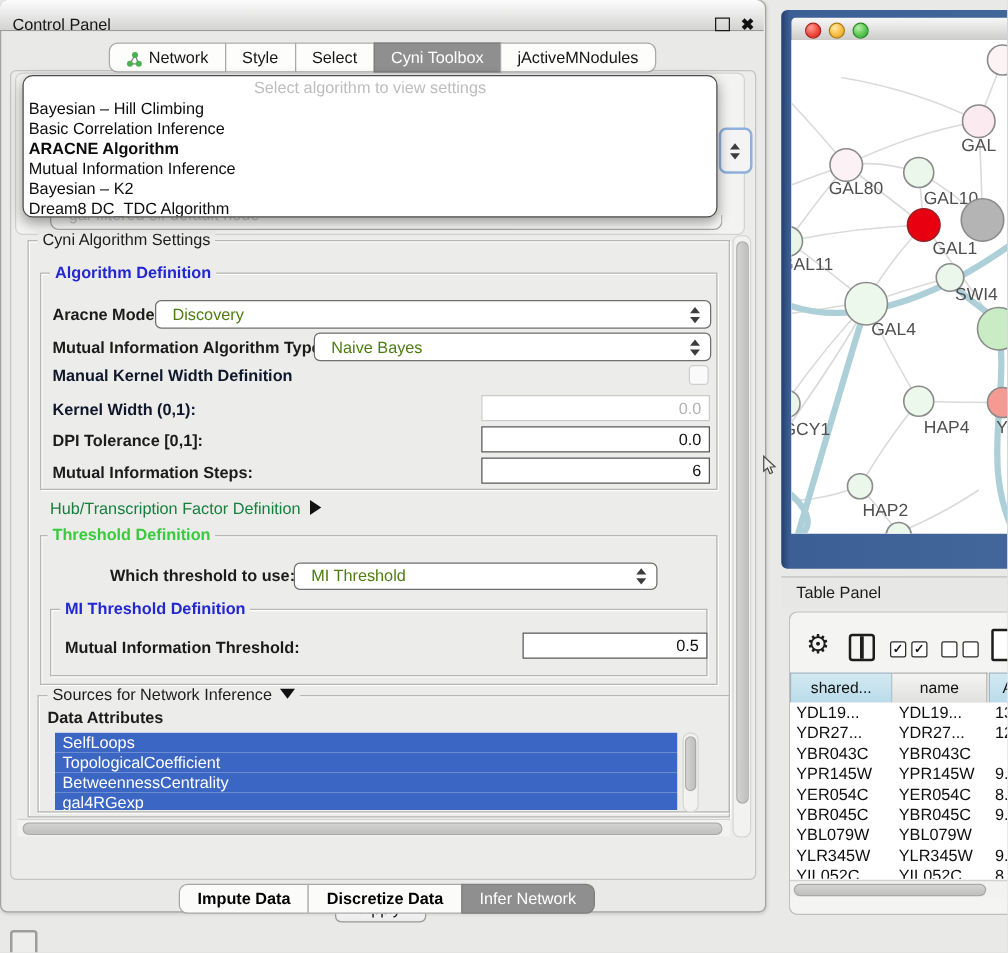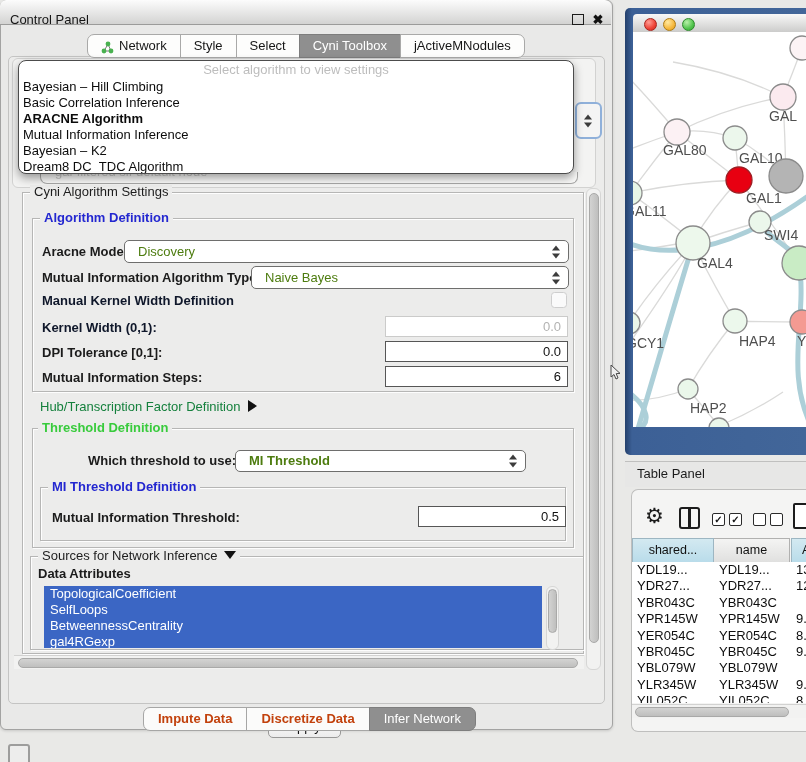--- a/index.html
+++ b/index.html
@@ -50,21 +50,21 @@
   .tri-down{display:inline-block;width:0;height:0;border-left:6px solid transparent;border-right:6px solid transparent;border-top:8px solid #111;margin-left:6px;vertical-align:1px;}
   .attr-list{background:#fff;overflow:hidden;}
   .attr-item{height:16px;line-height:16px;font-size:13px;color:#fff;padding-left:6px;}
   
   .vtrack{background:#f2f2f1;border:1px solid #d6d6d5;border-radius:6px;}
   .vthumb{background:linear-gradient(90deg,#d3d3d2,#bfbfbe);border:1px solid #a9a9a8;border-radius:5px;}
   .htrack{background:#f2f2f1;border-top:1px solid #d2d2d1;}
   .hthumb{background:linear-gradient(#d3d3d2,#bfbfbe);border:1px solid #a9a9a8;border-radius:5px;}
   .btn{background:linear-gradient(#ffffff,#ececec);border:1px solid #989897;border-radius:5px;font-size:13px;color:#111;text-align:center;margin-top:40px;}
   
-  .btab{display:inline-block;height:22px;line-height:22px;padding:0 14px;background:#fbfbfa;border:1px solid #a6a6a5;margin-left:-1px;font-size:13px;font-weight:bold;color:#c2410c;vertical-align:top;}
+  .btab{display:inline-block;height:22px;line-height:22px;padding:0 14px;background:#fbfbfa;border:1px solid #a6a6a5;margin-left:-1px;font-size:13px;font-weight:bold;color:#000000;vertical-align:top;}
   .btab.first{border-radius:7px 0 0 7px;}
   .btab.last{border-radius:0 7px 7px 0;}
   .btab.sel{background:#8f8f8f;color:#fff;border-color:#7e7e7e;font-weight:normal;}
   .mini-icon{left:8px;top:744px;width:18px;height:17px;border:2px solid #9d9d9c;border-radius:3px;background:#ededec;}
   
   .net-frame{left:625px;top:8px;width:181px;height:447px;background:linear-gradient(90deg,#24406c,#3c6096 7px,#426699);border-radius:5px 0 0 5px;}
   .net-titlebar{left:633px;top:14px;width:173px;height:18px;background:linear-gradient(#f8f8f8,#cccccb);border-bottom:1px solid #8e8e8d;border-radius:4px 0 0 0;}
   .light{position:absolute;top:4px;width:11px;height:11px;border-radius:50%;}
   .light.red{left:11px;background:radial-gradient(circle at 35% 30%,#ff9d94,#ee4236 60%,#c62b22);border:1px solid #a9241d;}
   .light.yellow{left:30px;background:radial-gradient(circle at 35% 30%,#ffe9a0,#f6b73c 60%,#d99a1c);border:1px solid #ad7b14;}
@@ -160,38 +160,38 @@
   <div class="abs blabel" style="left:42px;top:370px;">Mutual Information Steps:</div>
   <div class="abs field" style="left:385px;top:366px;width:175px;height:19px;">6</div>
 
   <div class="abs plain" style="left:40px;top:399px;"><span>Hub/Transcription Factor Definition</span><span class="tri-right"></span></div>
 
   <div class="abs grp" style="left:32px;top:428px;width:540px;height:118px;"></div>
   <div class="abs grp-label green" style="left:38px;top:421px;">Threshold Definition</div>
 
   <div class="abs blabel" style="left:88px;top:453px;">Which threshold to use:</div>
   <div class="abs combo" style="left:235px;top:450px;width:289px;height:20px;">
-      <span class="val" style="line-height:20px;font-weight:bold;">MI Threshold</span>
+      <span class="val" style="line-height:20px;">MI Threshold</span>
       <span class="stepper"></span>
     </div>
 
   <div class="abs grp" style="left:40px;top:487px;width:524px;height:52px;"></div>
   <div class="abs grp-label blue" style="left:48px;top:480px;">MI Threshold Definition</div>
 
   <div class="abs blabel" style="left:52px;top:510px;">Mutual Information Threshold:</div>
   <div class="abs field" style="left:418px;top:506px;width:140px;height:19px;">0.5</div>
 
   <div class="abs grp" style="left:30px;top:556px;width:552px;height:92px;"></div>
   <div class="abs grp-label" style="left:38px;top:549px;"><span>Sources for Network Inference</span><span class="tri-down"></span></div>
 
   <div class="abs blabel" style="left:38px;top:566px;">Data Attributes</div>
 
   <div class="abs attr-list" style="left:44px;top:586px;width:498px;height:62px;">
+    <div class="attr-item" style="background:#3b66c4;">SelfLoops</div>
     <div class="attr-item" style="background:#3b66c4;">TopologicalCoefficient</div>
-    <div class="attr-item" style="background:#3b66c4;">SelfLoops</div>
     <div class="attr-item" style="background:#3b66c4;">BetweennessCentrality</div>
     <div class="attr-item" style="background:#3b66c4;">gal4RGexp</div>
   </div>
   <div class="abs vtrack" style="left:546px;top:586px;width:11px;height:62px;">
       <div class="vthumb" style="position:absolute;left:1px;top:2px;width:7px;height:42px;"></div>
     </div>
 
   <div class="abs htrack" style="left:14px;top:655px;width:570px;height:13px;">
       <div class="hthumb" style="position:absolute;left:4px;top:2px;width:558px;height:8px;"></div>
     </div>

